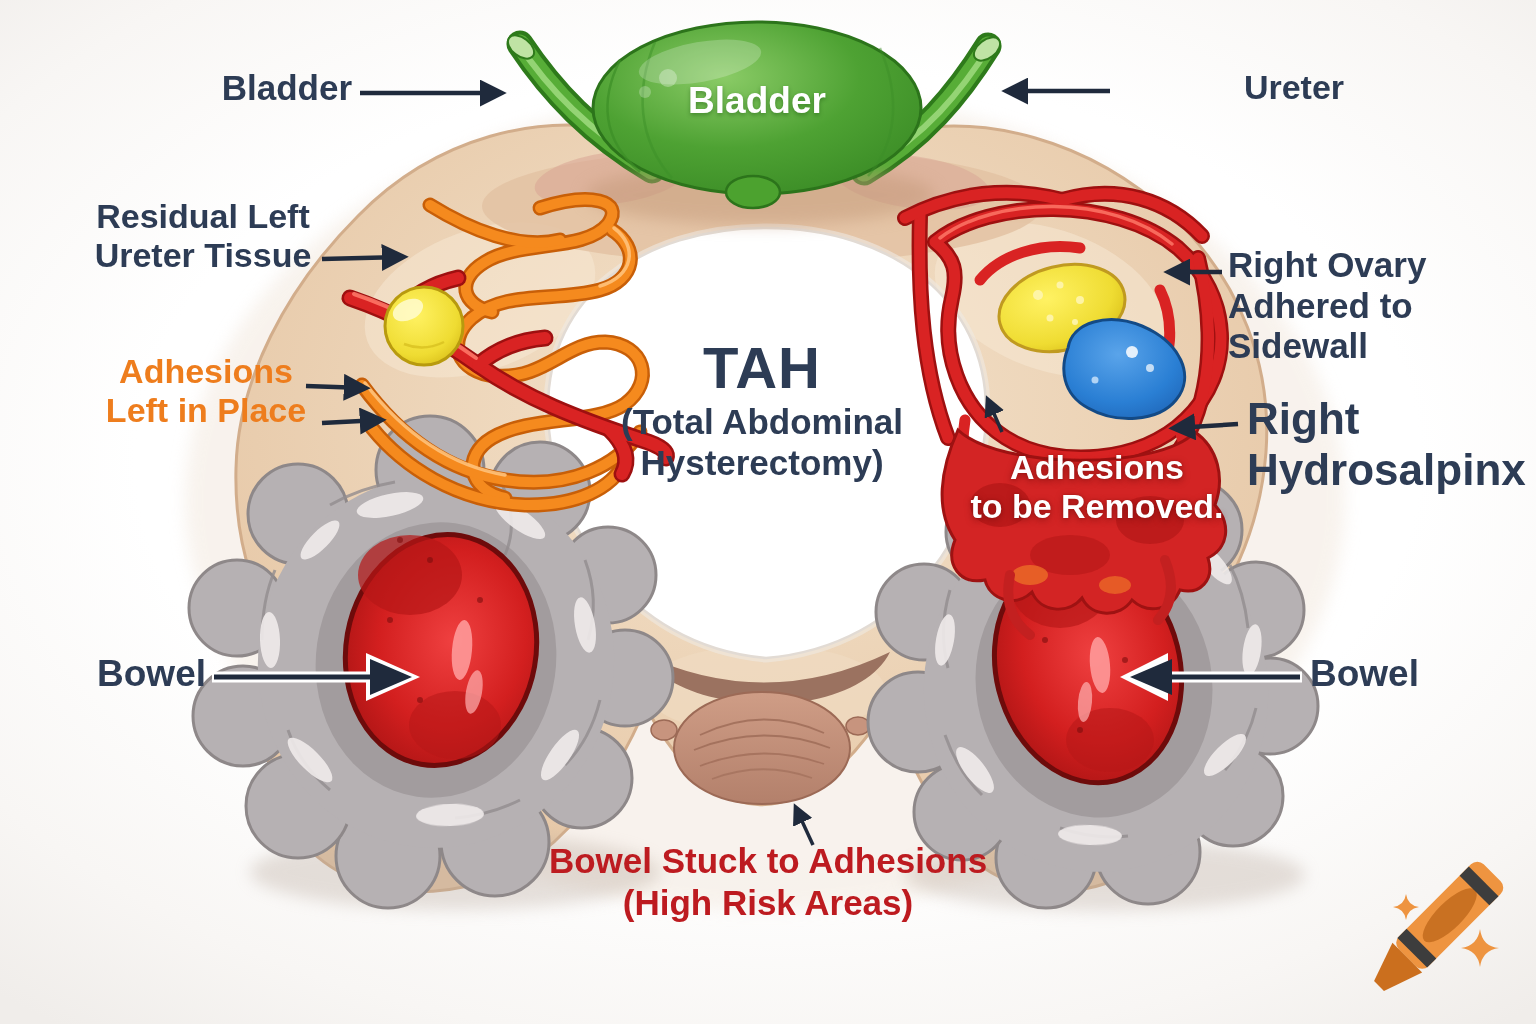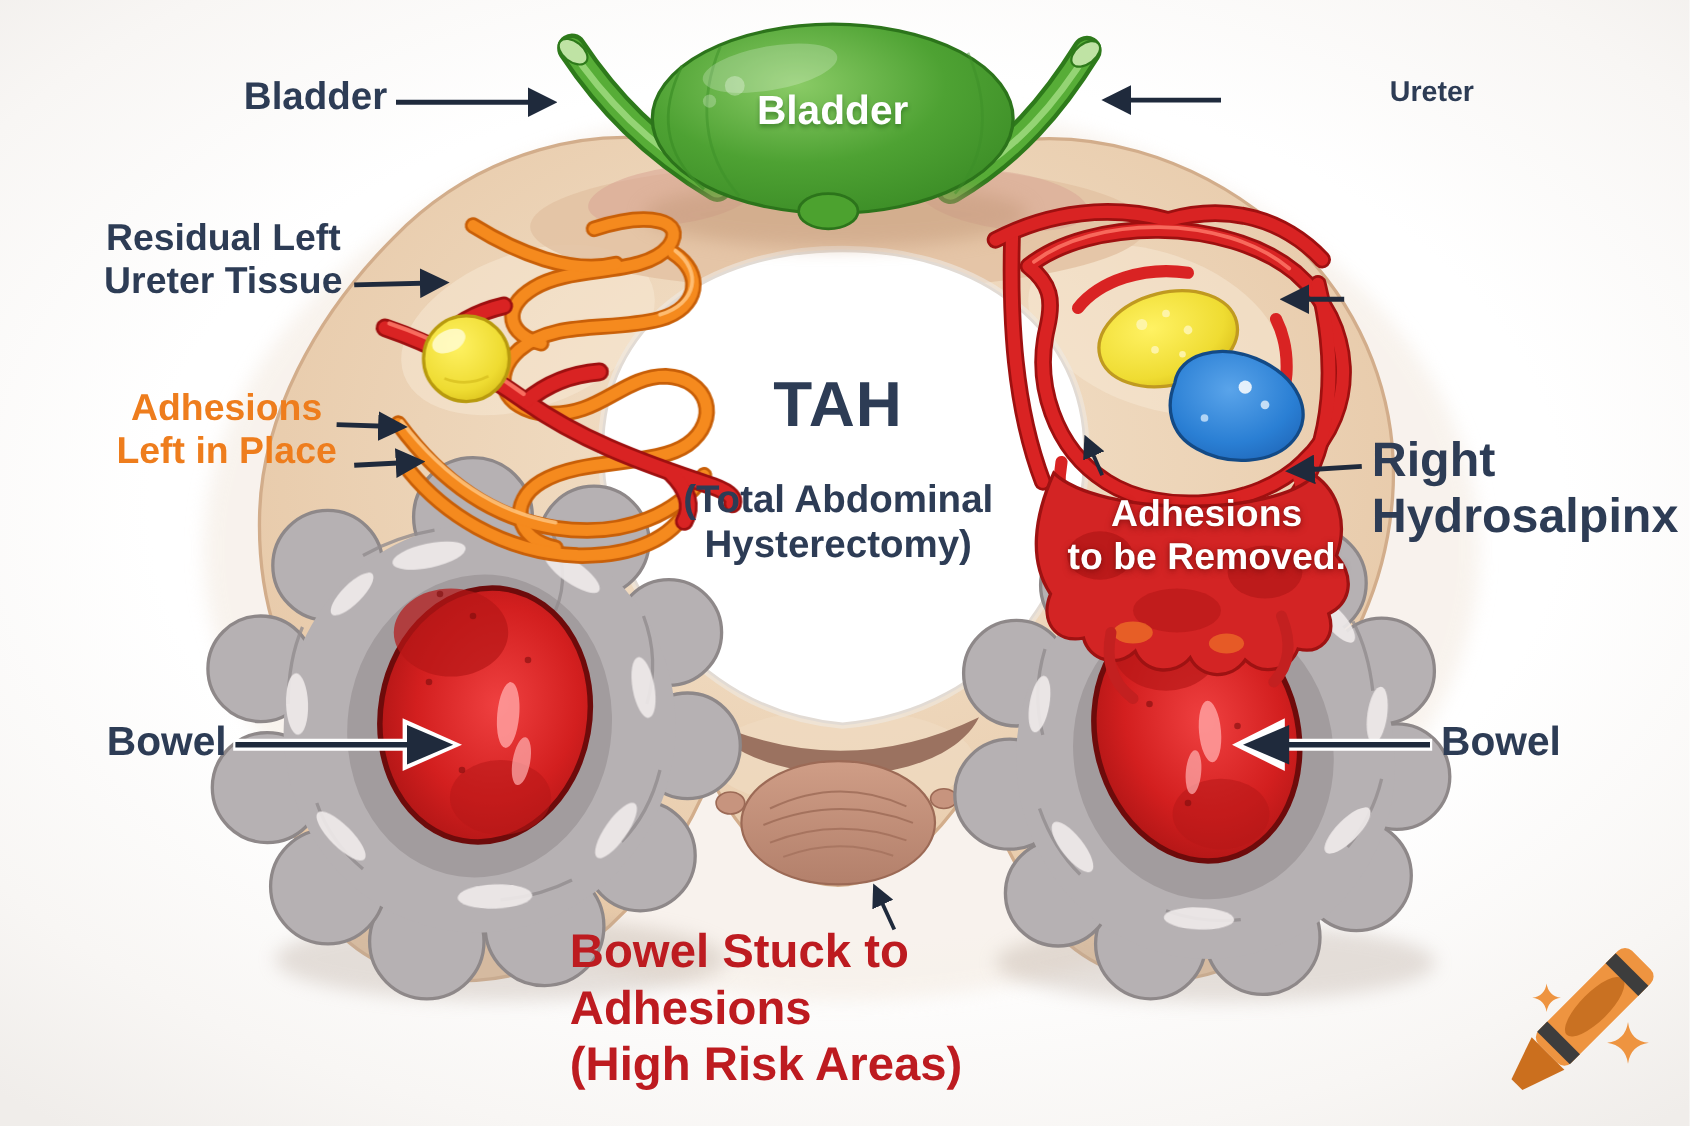--- a/index.html
+++ b/index.html
@@ -10,31 +10,31 @@
     padding-left:20px;
   }
   .art{position:absolute;left:0;top:0;width:1536px;height:1024px;}
   .label{position:absolute;font-weight:700;white-space:pre-line;line-height:1.16;}
   .navy{color:#2d3c55;}
   .orange{color:#ee7d1d;}
   .redtxt{color:#bd1b20;}
   .whitetxt{color:#ffffff;text-shadow:0 2px 7px rgba(110,10,10,.65),0 0 2px rgba(120,20,10,.5);}
   .lbl-bladder-pointer{left:152px;top:68px;width:200px;text-align:right;font-size:35px;}
   .lbl-bladder-organ{left:637px;top:80px;width:240px;text-align:center;font-size:37px;color:#fff;text-shadow:0 2px 4px rgba(20,80,10,.45);}
-  .lbl-ureter{left:1120px;top:68px;width:220px;text-align:right;font-size:26px;}
+  .lbl-ureter{left:1184px;top:68px;width:220px;text-align:center;font-size:34px;}
   .lbl-residual{left:63px;top:197px;width:280px;text-align:center;font-size:34px;}
   .lbl-adhesions-left{left:66px;top:352px;width:280px;text-align:center;font-size:34px;}
   .lbl-tah{left:612px;top:334px;width:300px;text-align:center;font-size:58px;letter-spacing:1px;}
-  .lbl-tah-sub{left:582px;top:402px;width:360px;text-align:center;font-size:35px;margin-top:32px;}
+  .lbl-tah-sub{left:582px;top:402px;width:360px;text-align:center;font-size:35px;}
   .lbl-right-ovary{left:1228px;top:245px;width:290px;text-align:left;font-size:35px;}
   .lbl-right-hydro{left:1247px;top:393px;width:250px;text-align:left;font-size:44px;}
   .lbl-adhesions-removed{left:957px;top:448px;width:280px;text-align:center;font-size:34px;}
   .lbl-bowel-left{left:26px;top:653px;width:180px;text-align:right;font-size:37px;}
   .lbl-bowel-right{left:1310px;top:653px;width:180px;text-align:left;font-size:37px;}
-  .lbl-bowel-stuck{left:518px;top:840px;width:500px;text-align:left;font-size:43px;line-height:1.2;}
+  .lbl-bowel-stuck{left:518px;top:840px;width:500px;text-align:center;font-size:35px;line-height:1.2;}
 </style>
 </head>
 <body>
 
 <div class="stage">
 
 <svg class="art" viewBox="0 0 1536 1024" aria-hidden="true">
   <defs>
     <radialGradient id="gradTissue" cx="50%" cy="40%" r="65%">
       <stop offset="0%" stop-color="#f4e3cc"></stop>
@@ -365,20 +365,22 @@
 <div class="label navy lbl-bladder-pointer">Bladder</div>
 <div class="label lbl-bladder-organ">Bladder</div>
 <div class="label navy lbl-ureter">Ureter</div>
 <div class="label navy lbl-residual">Residual Left
 Ureter Tissue</div>
 <div class="label orange lbl-adhesions-left">Adhesions
 Left in Place</div>
 <div class="label navy lbl-tah">TAH</div>
 <div class="label navy lbl-tah-sub">(Total Abdominal
 Hysterectomy)</div>
+<div class="label navy lbl-right-ovary">Right Ovary
+Adhered to Sidewall</div>
 <div class="label navy lbl-right-hydro">Right
 Hydrosalpinx</div>
 <div class="label whitetxt lbl-adhesions-removed">Adhesions
 to be Removed.</div>
 <div class="label navy lbl-bowel-left">Bowel</div>
 <div class="label navy lbl-bowel-right">Bowel</div>
 <div class="label redtxt lbl-bowel-stuck">Bowel Stuck to Adhesions
 (High Risk Areas)</div>
 
 </div>

